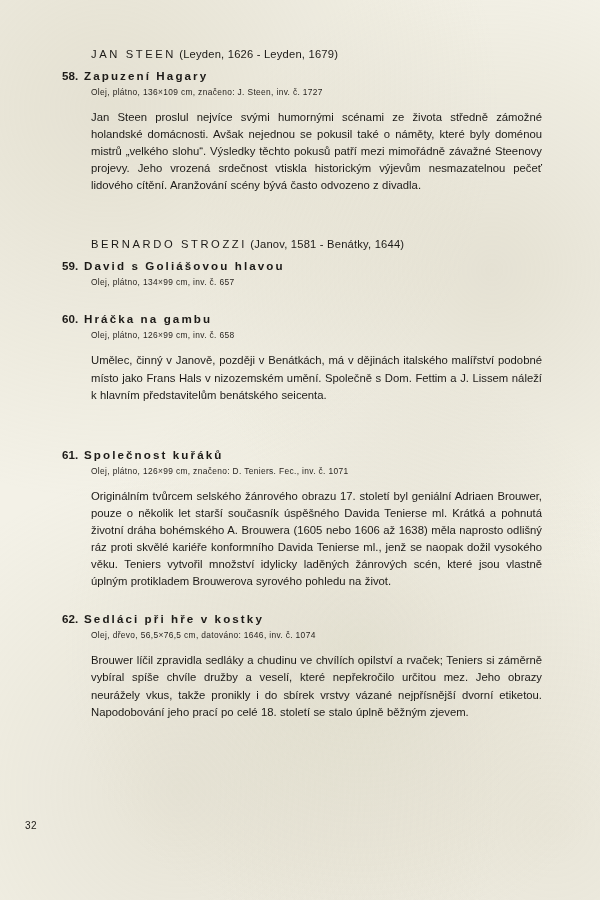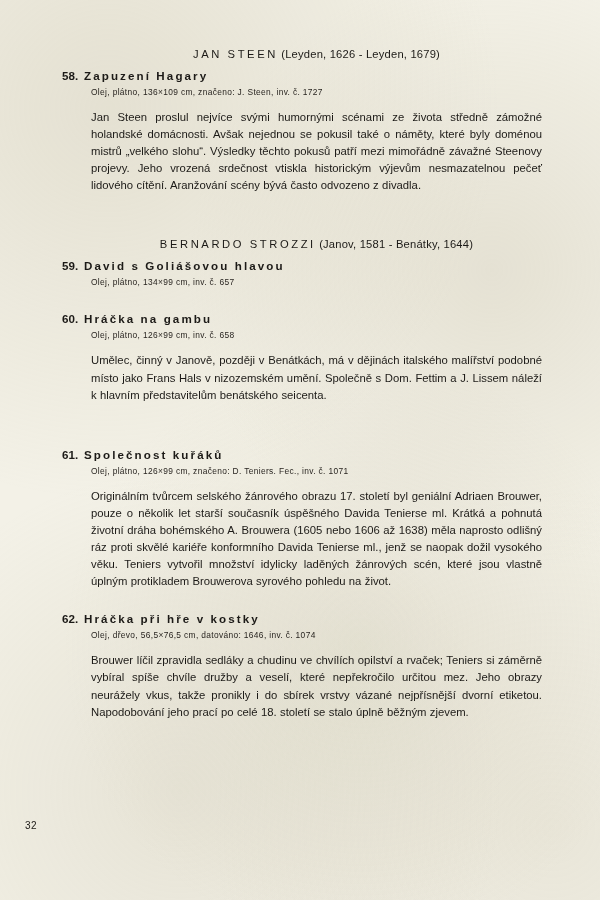--- a/index.html
+++ b/index.html
@@ -39,21 +39,20 @@
 
   .entry { margin: 0; }
 
   .artist {
     font-size: 11.2px;
     font-weight: 400;
     letter-spacing: 0.2px;
     margin: 0 0 9px 0;
     padding-left: 29px;
     white-space: nowrap;
-    text-align: center;
   }
   .artist .name {
     letter-spacing: 2.6px;
     font-weight: 400;
   }
 
   .work-title {
     font-size: 11.6px;
     font-weight: bold;
     margin: 0 0 5px 0;
@@ -139,21 +138,21 @@
   </div>
 
   <div class="entry gap-artist">
     <p class="work-title">
       <span class="num">61.</span><span class="ttl">Společnost kuřáků</span>
     </p>
     <p class="caption">Olej, plátno, 126×99 cm, značeno: D. Teniers. Fec., inv. č. 1071</p>
     <p class="body-text">Originálním tvůrcem selského žánrového obrazu 17. století byl geniální Adriaen Brouwer, pouze o několik let starší současník úspěšného Davida Tenierse ml. Krátká a pohnutá životní dráha bohémského A. Brouwera (1605 nebo 1606 až 1638) měla naprosto odlišný ráz proti skvělé kariéře konformního Davida Tenierse ml., jenž se naopak dožil vysokého věku. Teniers vytvořil množství idylicky laděných žánrových scén, které jsou vlastně úplným protikladem Brouwerova syrového pohledu na život.</p>
 
     <p class="work-title gap-work-tight">
-      <span class="num">62.</span><span class="ttl">Hráčka při hře v kostky</span>
+      <span class="num">62.</span><span class="ttl">Sedláci při hře v kostky</span>
     </p>
     <p class="caption">Olej, dřevo, 56,5×76,5 cm, datováno: 1646, inv. č. 1074</p>
     <p class="body-text">Brouwer líčil zpravidla sedláky a chudinu ve chvílích opilství a rvaček; Teniers si záměrně vybíral spíše chvíle družby a veselí, které nepřekročilo určitou mez. Jeho obrazy neurážely vkus, takže pronikly i do sbírek vrstvy vázané nejpřísnější dvorní etiketou. Napodobování jeho prací po celé 18. století se stalo úplně běžným zjevem.</p>
   </div>
 
 </div>
 
 <div class="folio">32</div>
 
 </body></html>

